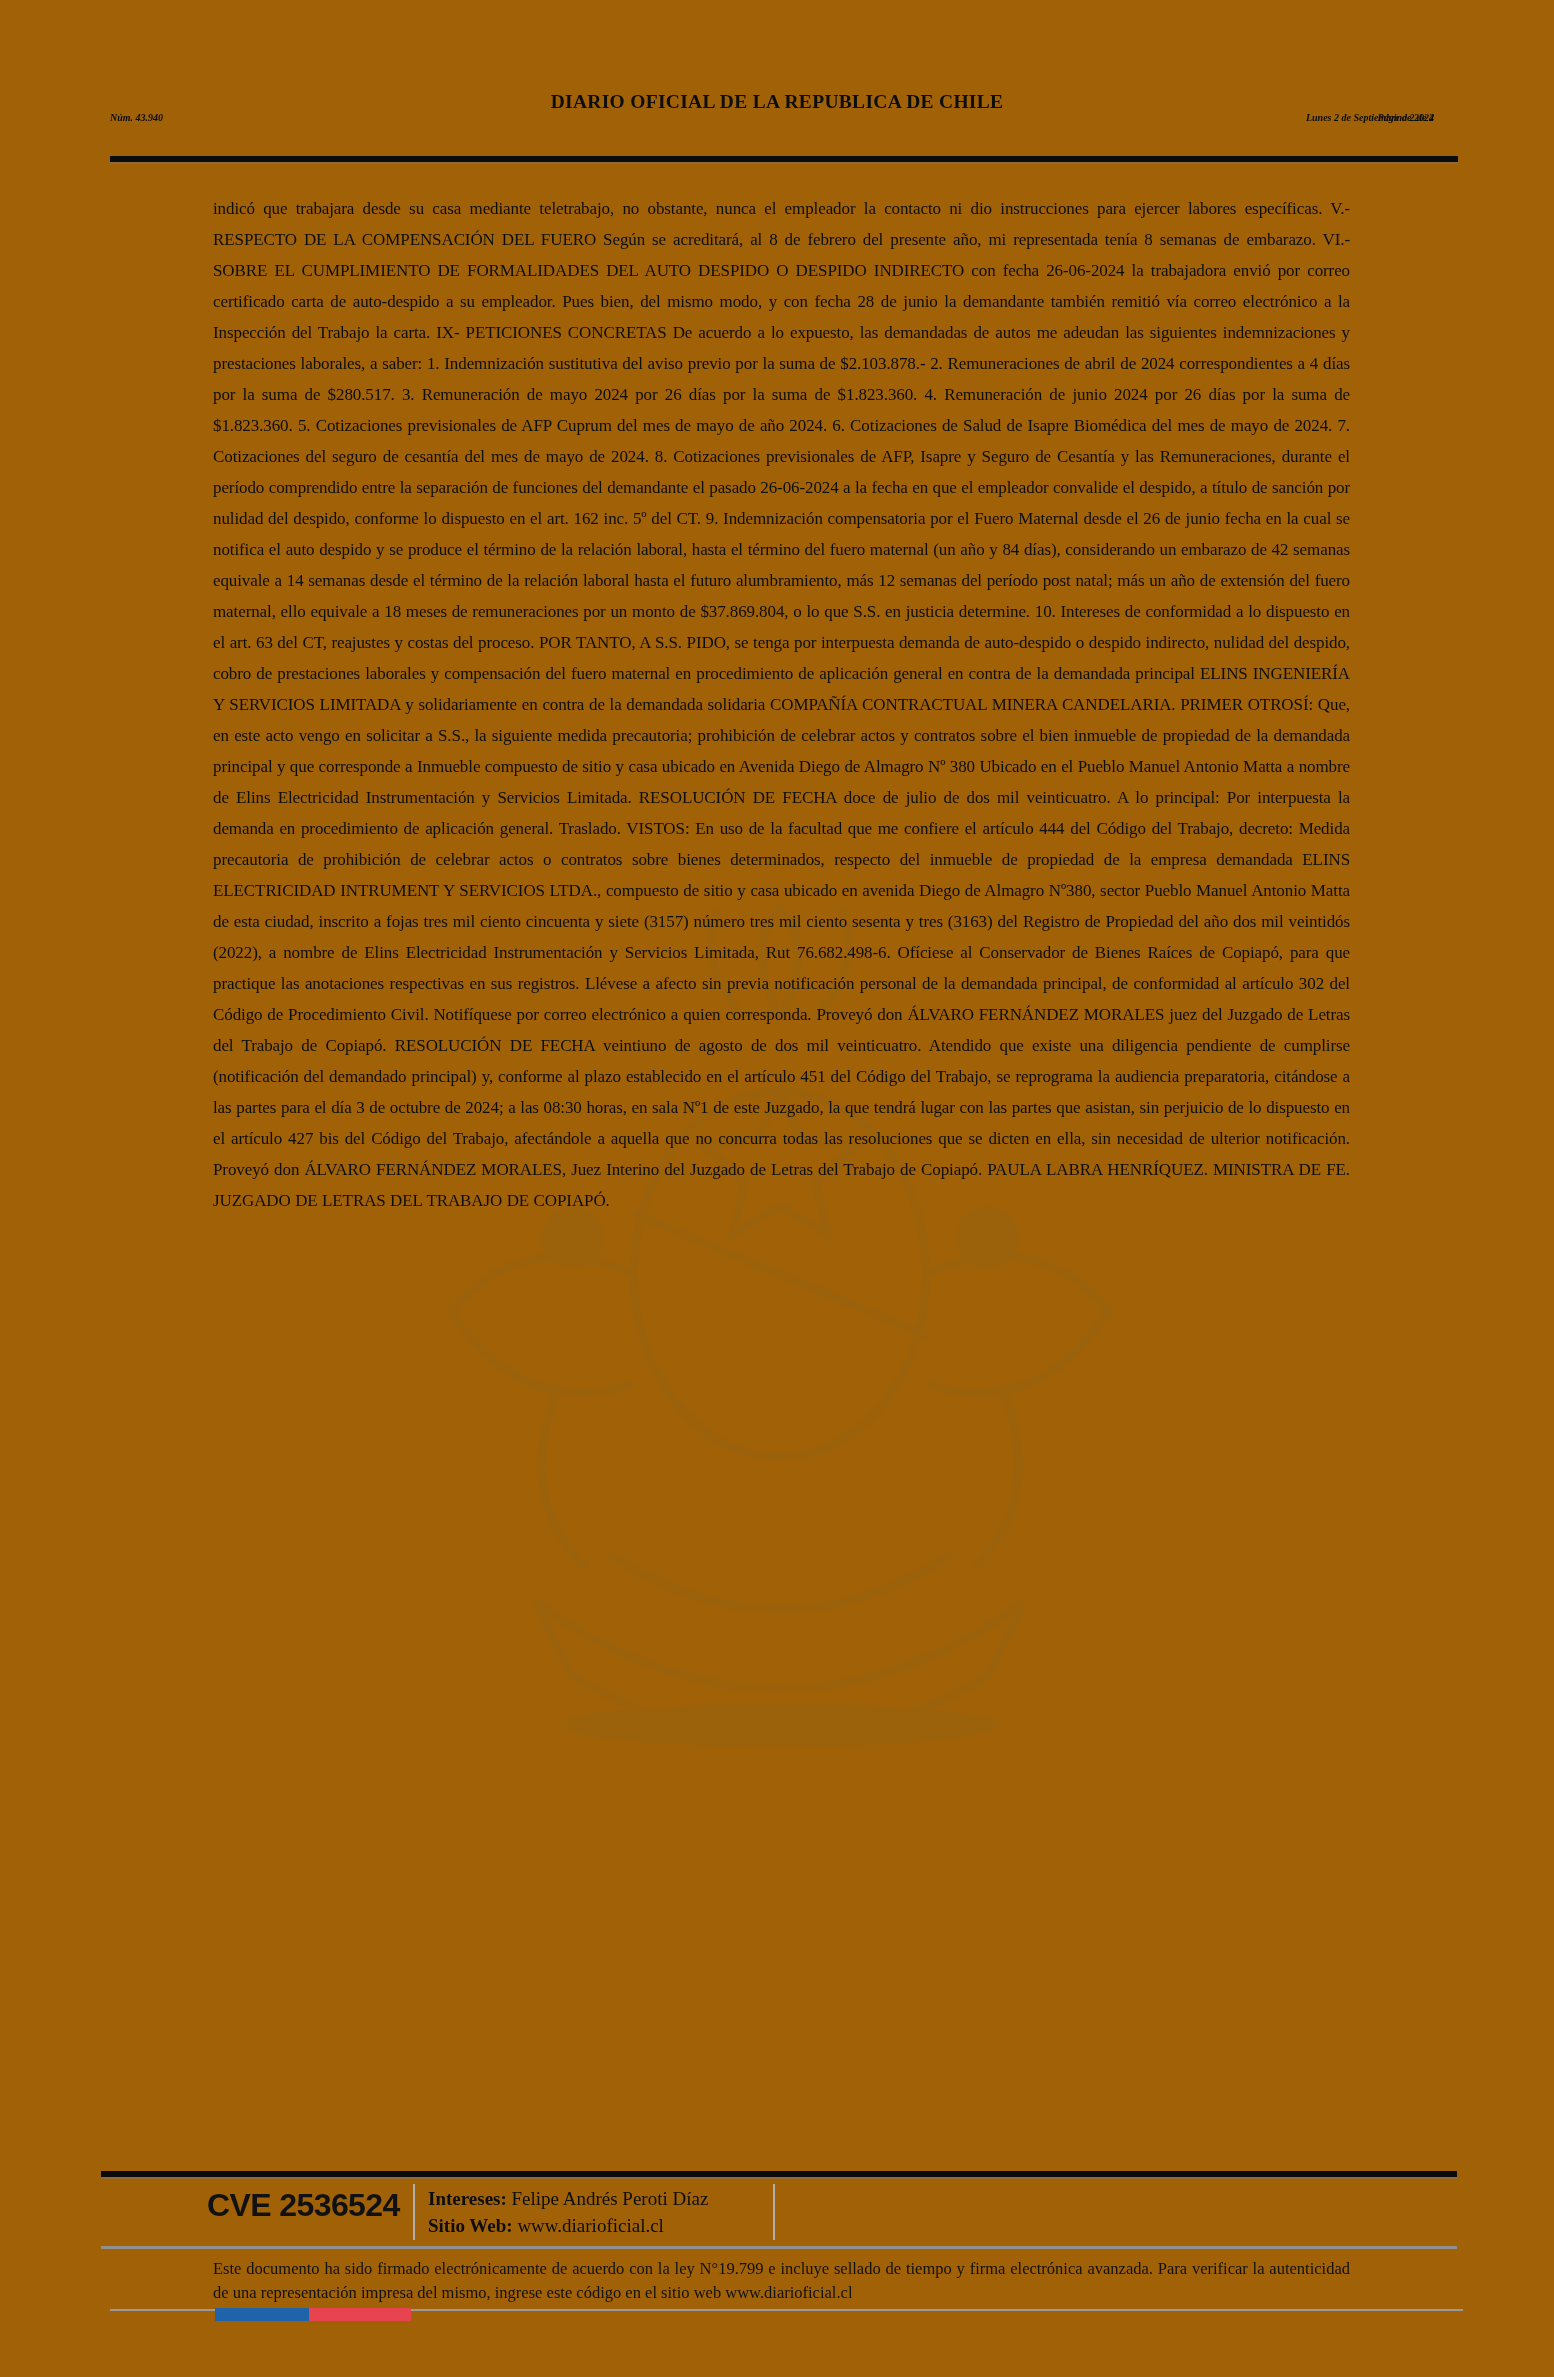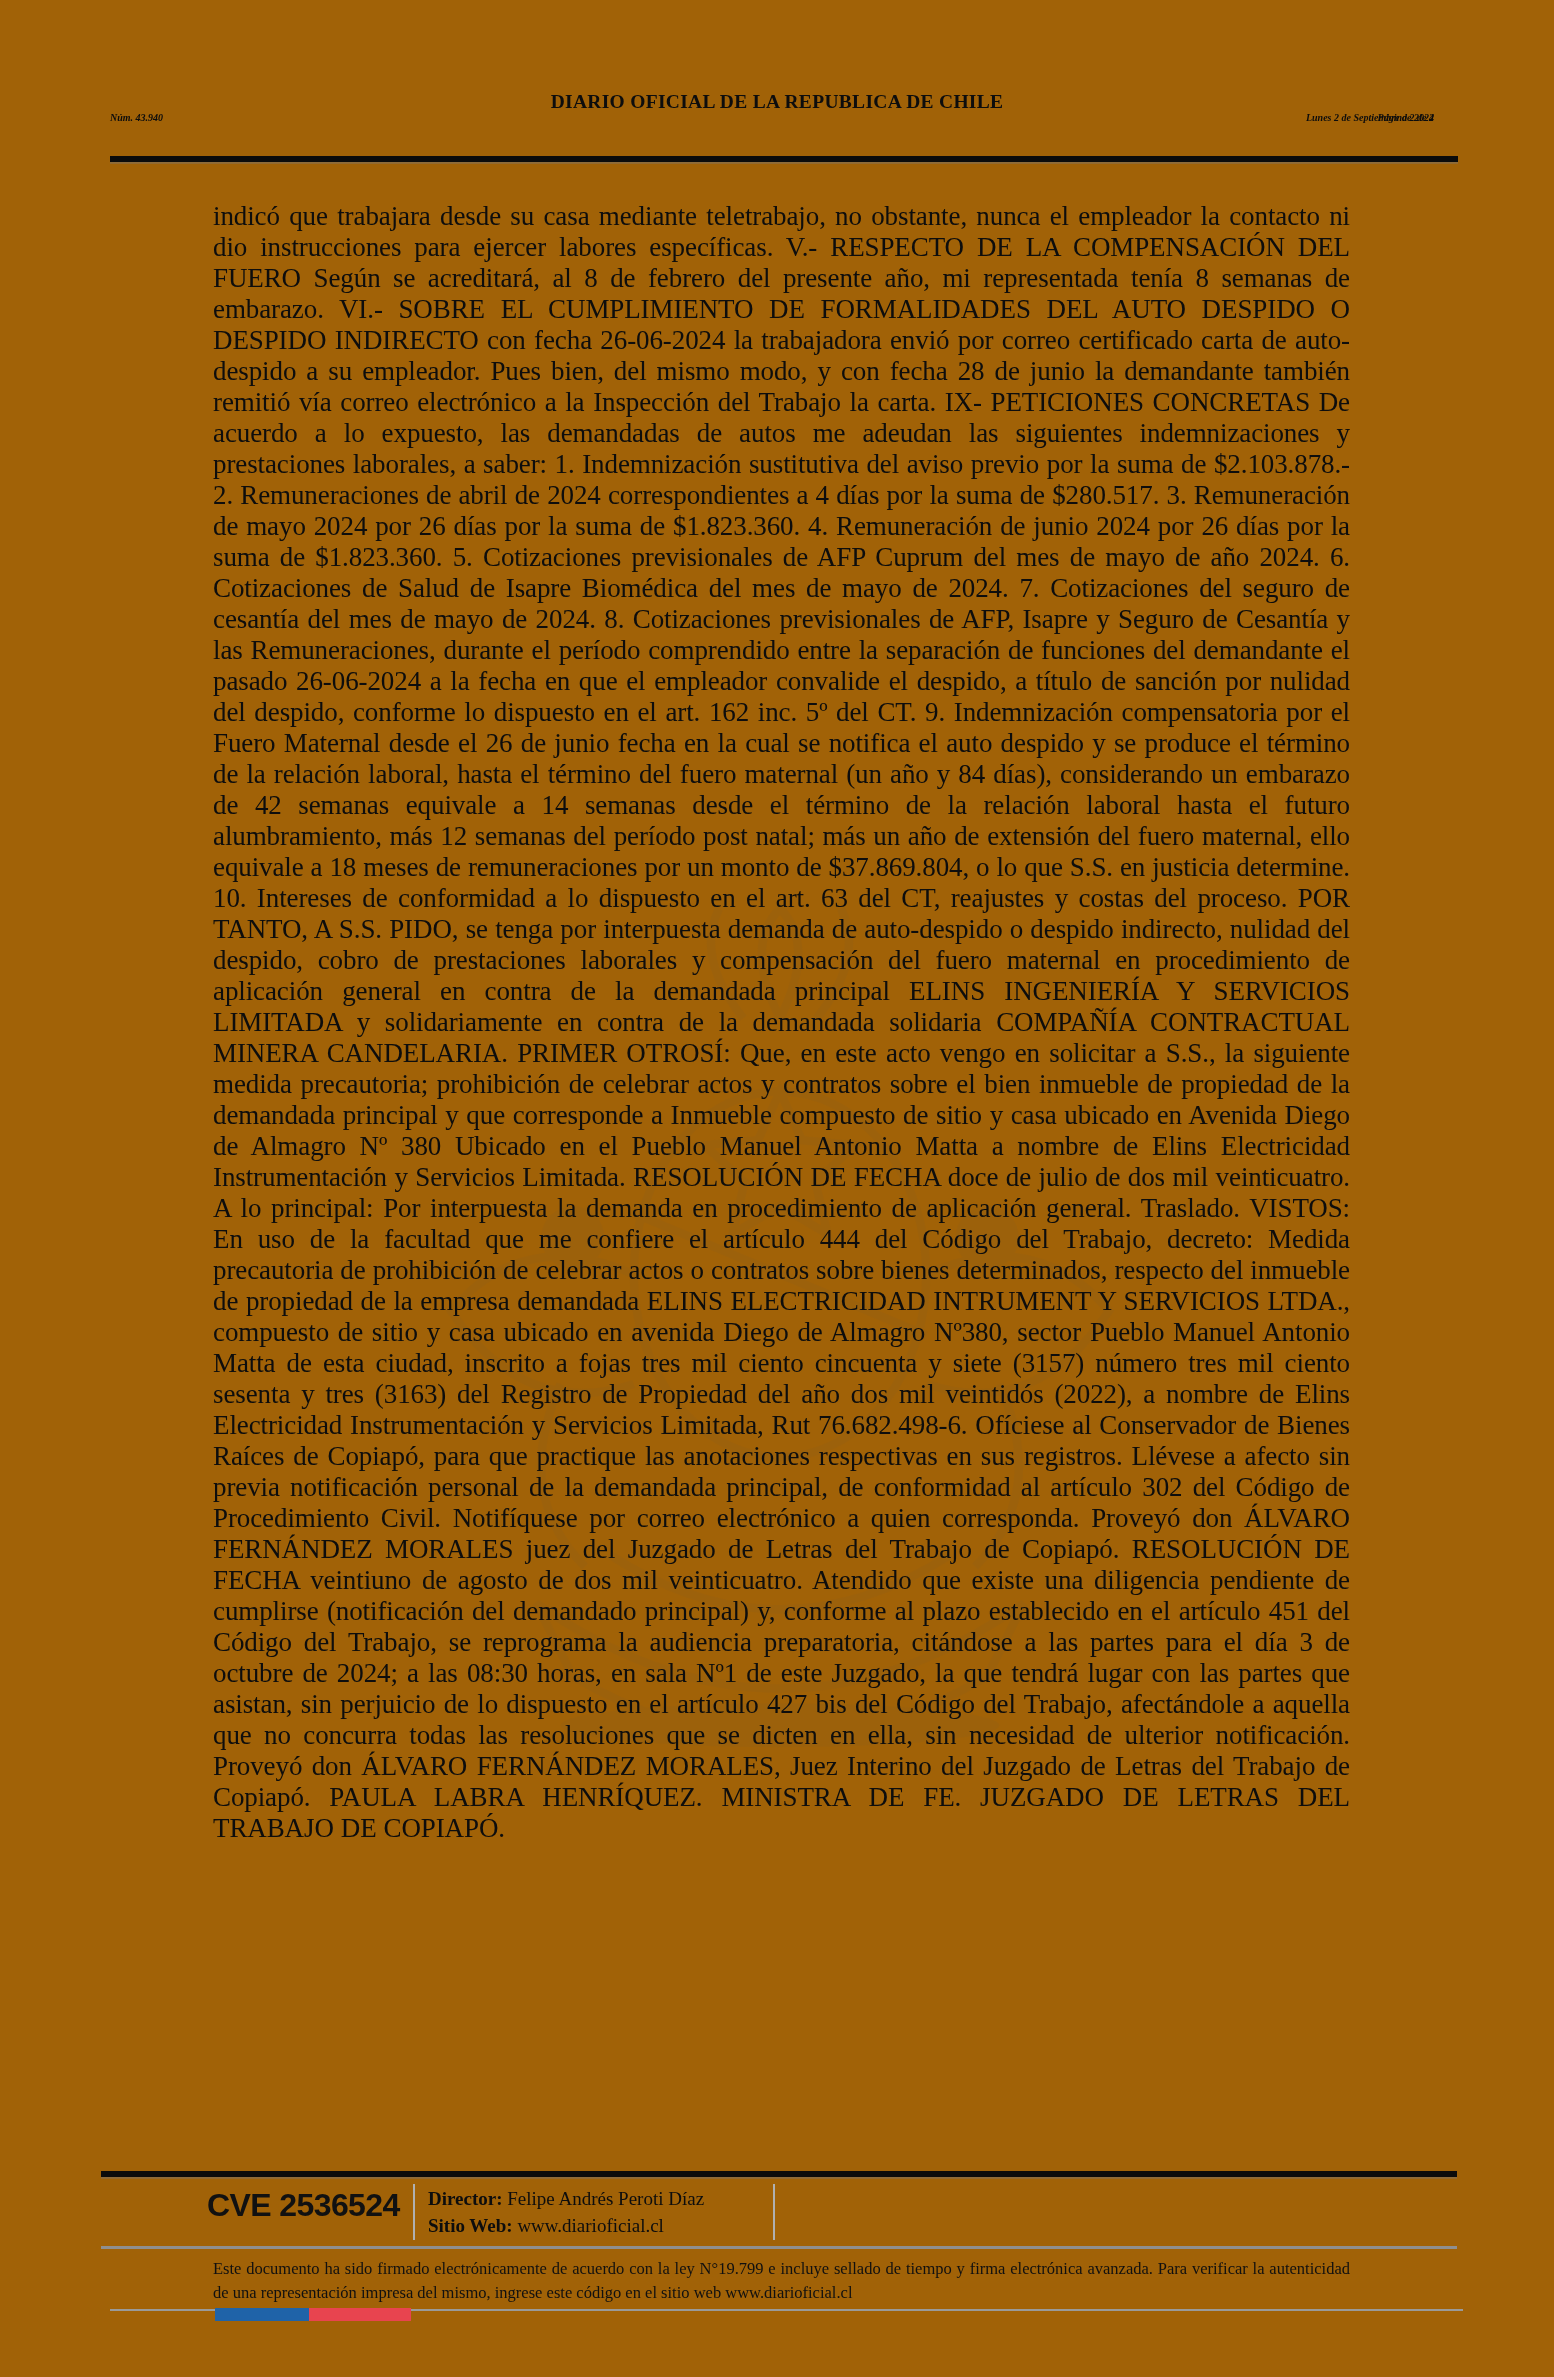--- a/index.html
+++ b/index.html
@@ -26,22 +26,22 @@
     background:#0b0b0b; box-shadow:0 1.8px 0 rgba(120,120,120,.45);
   }
   
   .watermark{
     position:absolute; left:390px; top:872px; width:780px; height:902px;
     opacity:0.05; pointer-events:none;
   }
   
   .body-text{
     position:absolute; top:193px; left:213px; width:1137px;
-    font-size:27px; line-height:31px; text-align:justify;
-    letter-spacing:-0.1px; word-spacing:0.3px;margin-top:8px;
+    font-size:17px; line-height:31px; text-align:justify;
+    letter-spacing:-0.1px; word-spacing:0.3px;
   }
   
   .footer-top-rule{
     position:absolute; top:2171px; left:101px; width:1356px; height:5.5px;
     background:#0b0b0b; box-shadow:0 1.8px 0 rgba(120,120,120,.45);
   }
   .cve-number{
     position:absolute; top:2187px; left:207px;
     font-family:"Liberation Sans", sans-serif; font-weight:bold;
     font-size:32px; letter-spacing:-0.6px; color:#111;
@@ -105,21 +105,21 @@
 
   <div class="body-text">indicó que trabajara desde su casa mediante teletrabajo, no obstante, nunca el empleador la contacto ni dio instrucciones para ejercer labores específicas. V.- RESPECTO DE LA COMPENSACIÓN DEL FUERO Según se acreditará, al 8 de febrero del presente año, mi representada tenía 8 semanas de embarazo. VI.- SOBRE EL CUMPLIMIENTO DE FORMALIDADES DEL AUTO DESPIDO O DESPIDO INDIRECTO con fecha 26-06-2024 la trabajadora envió por correo certificado carta de auto-despido a su empleador. Pues bien, del mismo modo, y con fecha 28 de junio la demandante también remitió vía correo electrónico a la Inspección del Trabajo la carta. IX- PETICIONES CONCRETAS De acuerdo a lo expuesto, las demandadas de autos me adeudan las siguientes indemnizaciones y prestaciones laborales, a saber: 1. Indemnización sustitutiva del aviso previo por la suma de $2.103.878.- 2. Remuneraciones de abril de 2024 correspondientes a 4 días por la suma de $280.517. 3. Remuneración de mayo 2024 por 26 días por la suma de $1.823.360. 4. Remuneración de junio 2024 por 26 días por la suma de $1.823.360. 5. Cotizaciones previsionales de AFP Cuprum del mes de mayo de año 2024. 6. Cotizaciones de Salud de Isapre Biomédica del mes de mayo de 2024. 7. Cotizaciones del seguro de cesantía del mes de mayo de 2024. 8. Cotizaciones previsionales de AFP, Isapre y Seguro de Cesantía y las Remuneraciones, durante el período comprendido entre la separación de funciones del demandante el pasado 26-06-2024 a la fecha en que el empleador convalide el despido, a título de sanción por nulidad del despido, conforme lo dispuesto en el art. 162 inc. 5º del CT. 9. Indemnización compensatoria por el Fuero Maternal desde el 26 de junio fecha en la cual se notifica el auto despido y se produce el término de la relación laboral, hasta el término del fuero maternal (un año y 84 días), considerando un embarazo de 42 semanas equivale a 14 semanas desde el término de la relación laboral hasta el futuro alumbramiento, más 12 semanas del período post natal; más un año de extensión del fuero maternal, ello equivale a 18 meses de remuneraciones por un monto de $37.869.804, o lo que S.S. en justicia determine. 10. Intereses de conformidad a lo dispuesto en el art. 63 del CT, reajustes y costas del proceso. POR TANTO, A S.S. PIDO, se tenga por interpuesta demanda de auto-despido o despido indirecto, nulidad del despido, cobro de prestaciones laborales y compensación del fuero maternal en procedimiento de aplicación general en contra de la demandada principal ELINS INGENIERÍA Y SERVICIOS LIMITADA y solidariamente en contra de la demandada solidaria COMPAÑÍA CONTRACTUAL MINERA CANDELARIA. PRIMER OTROSÍ: Que, en este acto vengo en solicitar a S.S., la siguiente medida precautoria; prohibición de celebrar actos y contratos sobre el bien inmueble de propiedad de la demandada principal y que corresponde a Inmueble compuesto de sitio y casa ubicado en Avenida Diego de Almagro Nº 380 Ubicado en el Pueblo Manuel Antonio Matta a nombre de Elins Electricidad Instrumentación y Servicios Limitada. RESOLUCIÓN DE FECHA doce de julio de dos mil veinticuatro. A lo principal: Por interpuesta la demanda en procedimiento de aplicación general. Traslado. VISTOS: En uso de la facultad que me confiere el artículo 444 del Código del Trabajo, decreto: Medida precautoria de prohibición de celebrar actos o contratos sobre bienes determinados, respecto del inmueble de propiedad de la empresa demandada ELINS ELECTRICIDAD INTRUMENT Y SERVICIOS LTDA., compuesto de sitio y casa ubicado en avenida Diego de Almagro Nº380, sector Pueblo Manuel Antonio Matta de esta ciudad, inscrito a fojas tres mil ciento cincuenta y siete (3157) número tres mil ciento sesenta y tres (3163) del Registro de Propiedad del año dos mil veintidós (2022), a nombre de Elins Electricidad Instrumentación y Servicios Limitada, Rut 76.682.498-6. Ofíciese al Conservador de Bienes Raíces de Copiapó, para que practique las anotaciones respectivas en sus registros. Llévese a afecto sin previa notificación personal de la demandada principal, de conformidad al artículo 302 del Código de Procedimiento Civil. Notifíquese por correo electrónico a quien corresponda. Proveyó don ÁLVARO FERNÁNDEZ MORALES juez del Juzgado de Letras del Trabajo de Copiapó. RESOLUCIÓN DE FECHA veintiuno de agosto de dos mil veinticuatro. Atendido que existe una diligencia pendiente de cumplirse (notificación del demandado principal) y, conforme al plazo establecido en el artículo 451 del Código del Trabajo, se reprograma la audiencia preparatoria, citándose a las partes para el día 3 de octubre de 2024; a las 08:30 horas, en sala Nº1 de este Juzgado, la que tendrá lugar con las partes que asistan, sin perjuicio de lo dispuesto en el artículo 427 bis del Código del Trabajo, afectándole a aquella que no concurra todas las resoluciones que se dicten en ella, sin necesidad de ulterior notificación. Proveyó don ÁLVARO FERNÁNDEZ MORALES, Juez Interino del Juzgado de Letras del Trabajo de Copiapó. PAULA LABRA HENRÍQUEZ. MINISTRA DE FE. JUZGADO DE LETRAS DEL TRABAJO DE COPIAPÓ.</div>
 
   <div class="footer-top-rule"></div>
 
   <div class="cve-number">CVE 2536524</div>
 
   <div class="footer-divider divider-1"></div>
 
   <div class="footer-col footer-col-2">
-    <div><b>Director:</b><span> Felipe Andrés Peroti Díaz</span></div>
+    <div><b>Intereses:</b><span> Felipe Andrés Peroti Díaz</span></div>
     <div><b>Sitio Web:</b><span> www.diarioficial.cl</span></div>
   </div>
 
   <div class="footer-divider divider-2"></div>
 
 
   <div class="footer-gray-rule"></div>
 
   <div class="legal-notice">Este documento ha sido firmado electrónicamente de acuerdo con la ley N°19.799 e incluye sellado de tiempo y firma electrónica avanzada. Para verificar la autenticidad de una representación impresa del mismo, ingrese este código en el sitio web www.diarioficial.cl</div>
 

